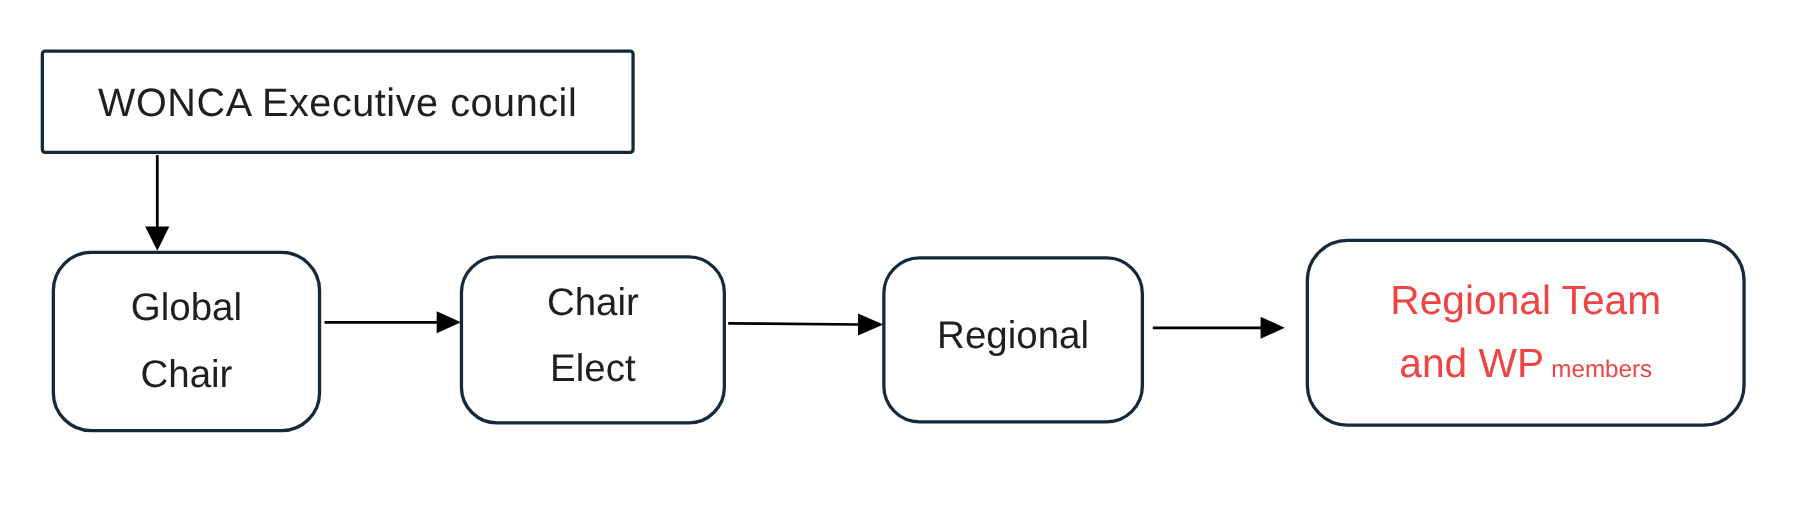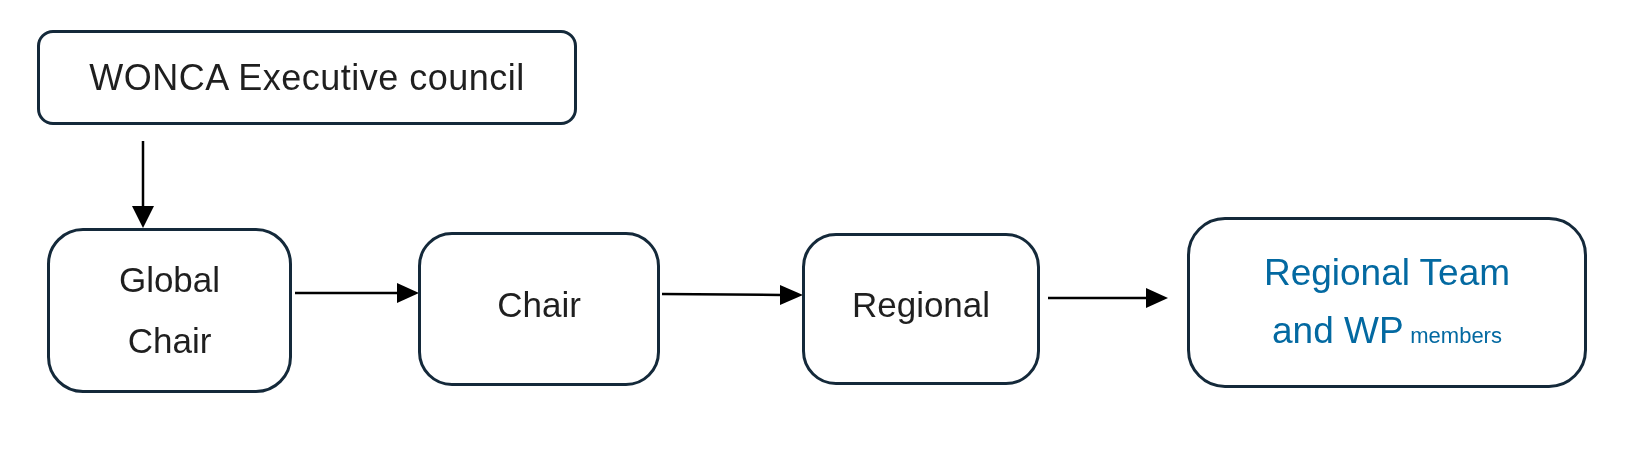--- a/index.html
+++ b/index.html
@@ -28,22 +28,22 @@
     background: var(--box-fill);
     border: 3px solid var(--box-border);
     display: flex;
     flex-direction: column;
     align-items: center;
     justify-content: center;
     text-align: center;
     color: var(--text);
   }
   #node-wonca {
-    left: 37px; top: 30px; width: 540px; height: 95px;
-    border-radius: 16px;
+    left: 37px; top: 45px; width: 540px; height: 95px;
+    border-radius: 4px;
     font-size: 36px;
     letter-spacing: 0.5px;
   }
   #node-global-chair {
     left: 47px; top: 228px; width: 245px; height: 165px;
     border-radius: 36px;
     font-size: 35px;
     line-height: 61px;
     padding-bottom: 2px;
   }
@@ -59,21 +59,21 @@
     border-radius: 34px;
     font-size: 35px;
     line-height: 60px;
     padding-bottom: 8px;
   }
   #node-regional-team {
     left: 1187px; top: 217px; width: 400px; height: 171px;
     border-radius: 38px;
     font-size: 37px;
     line-height: 58px;
-    color: #0369a1;
+    color: #ef4444;
     justify-content: flex-start;
     padding-top: 24px;
   }
   .node-line { white-space: nowrap; }
   .small-text {
     font-size: 22px;
     margin-left: 0.30em;
   }
   .connectors {
     position: absolute;
@@ -118,20 +118,21 @@
     <div class="node-line">WONCA Executive council</div>
   </div>
 
   <div class="node" id="node-global-chair">
     <div class="node-line">Global</div>
     <div class="node-line">Chair</div>
   </div>
 
   <div class="node" id="node-chair-elect">
     <div class="node-line">Chair</div>
+    <div class="node-line">Elect</div>
   </div>
 
   <div class="node" id="node-regional-lead">
     <div class="node-line">Regional</div>
   </div>
 
   <div class="node" id="node-regional-team">
     <div class="node-line">Regional Team</div>
     <div class="node-line">
       <span>and WP</span><span class="small-text">members</span>

